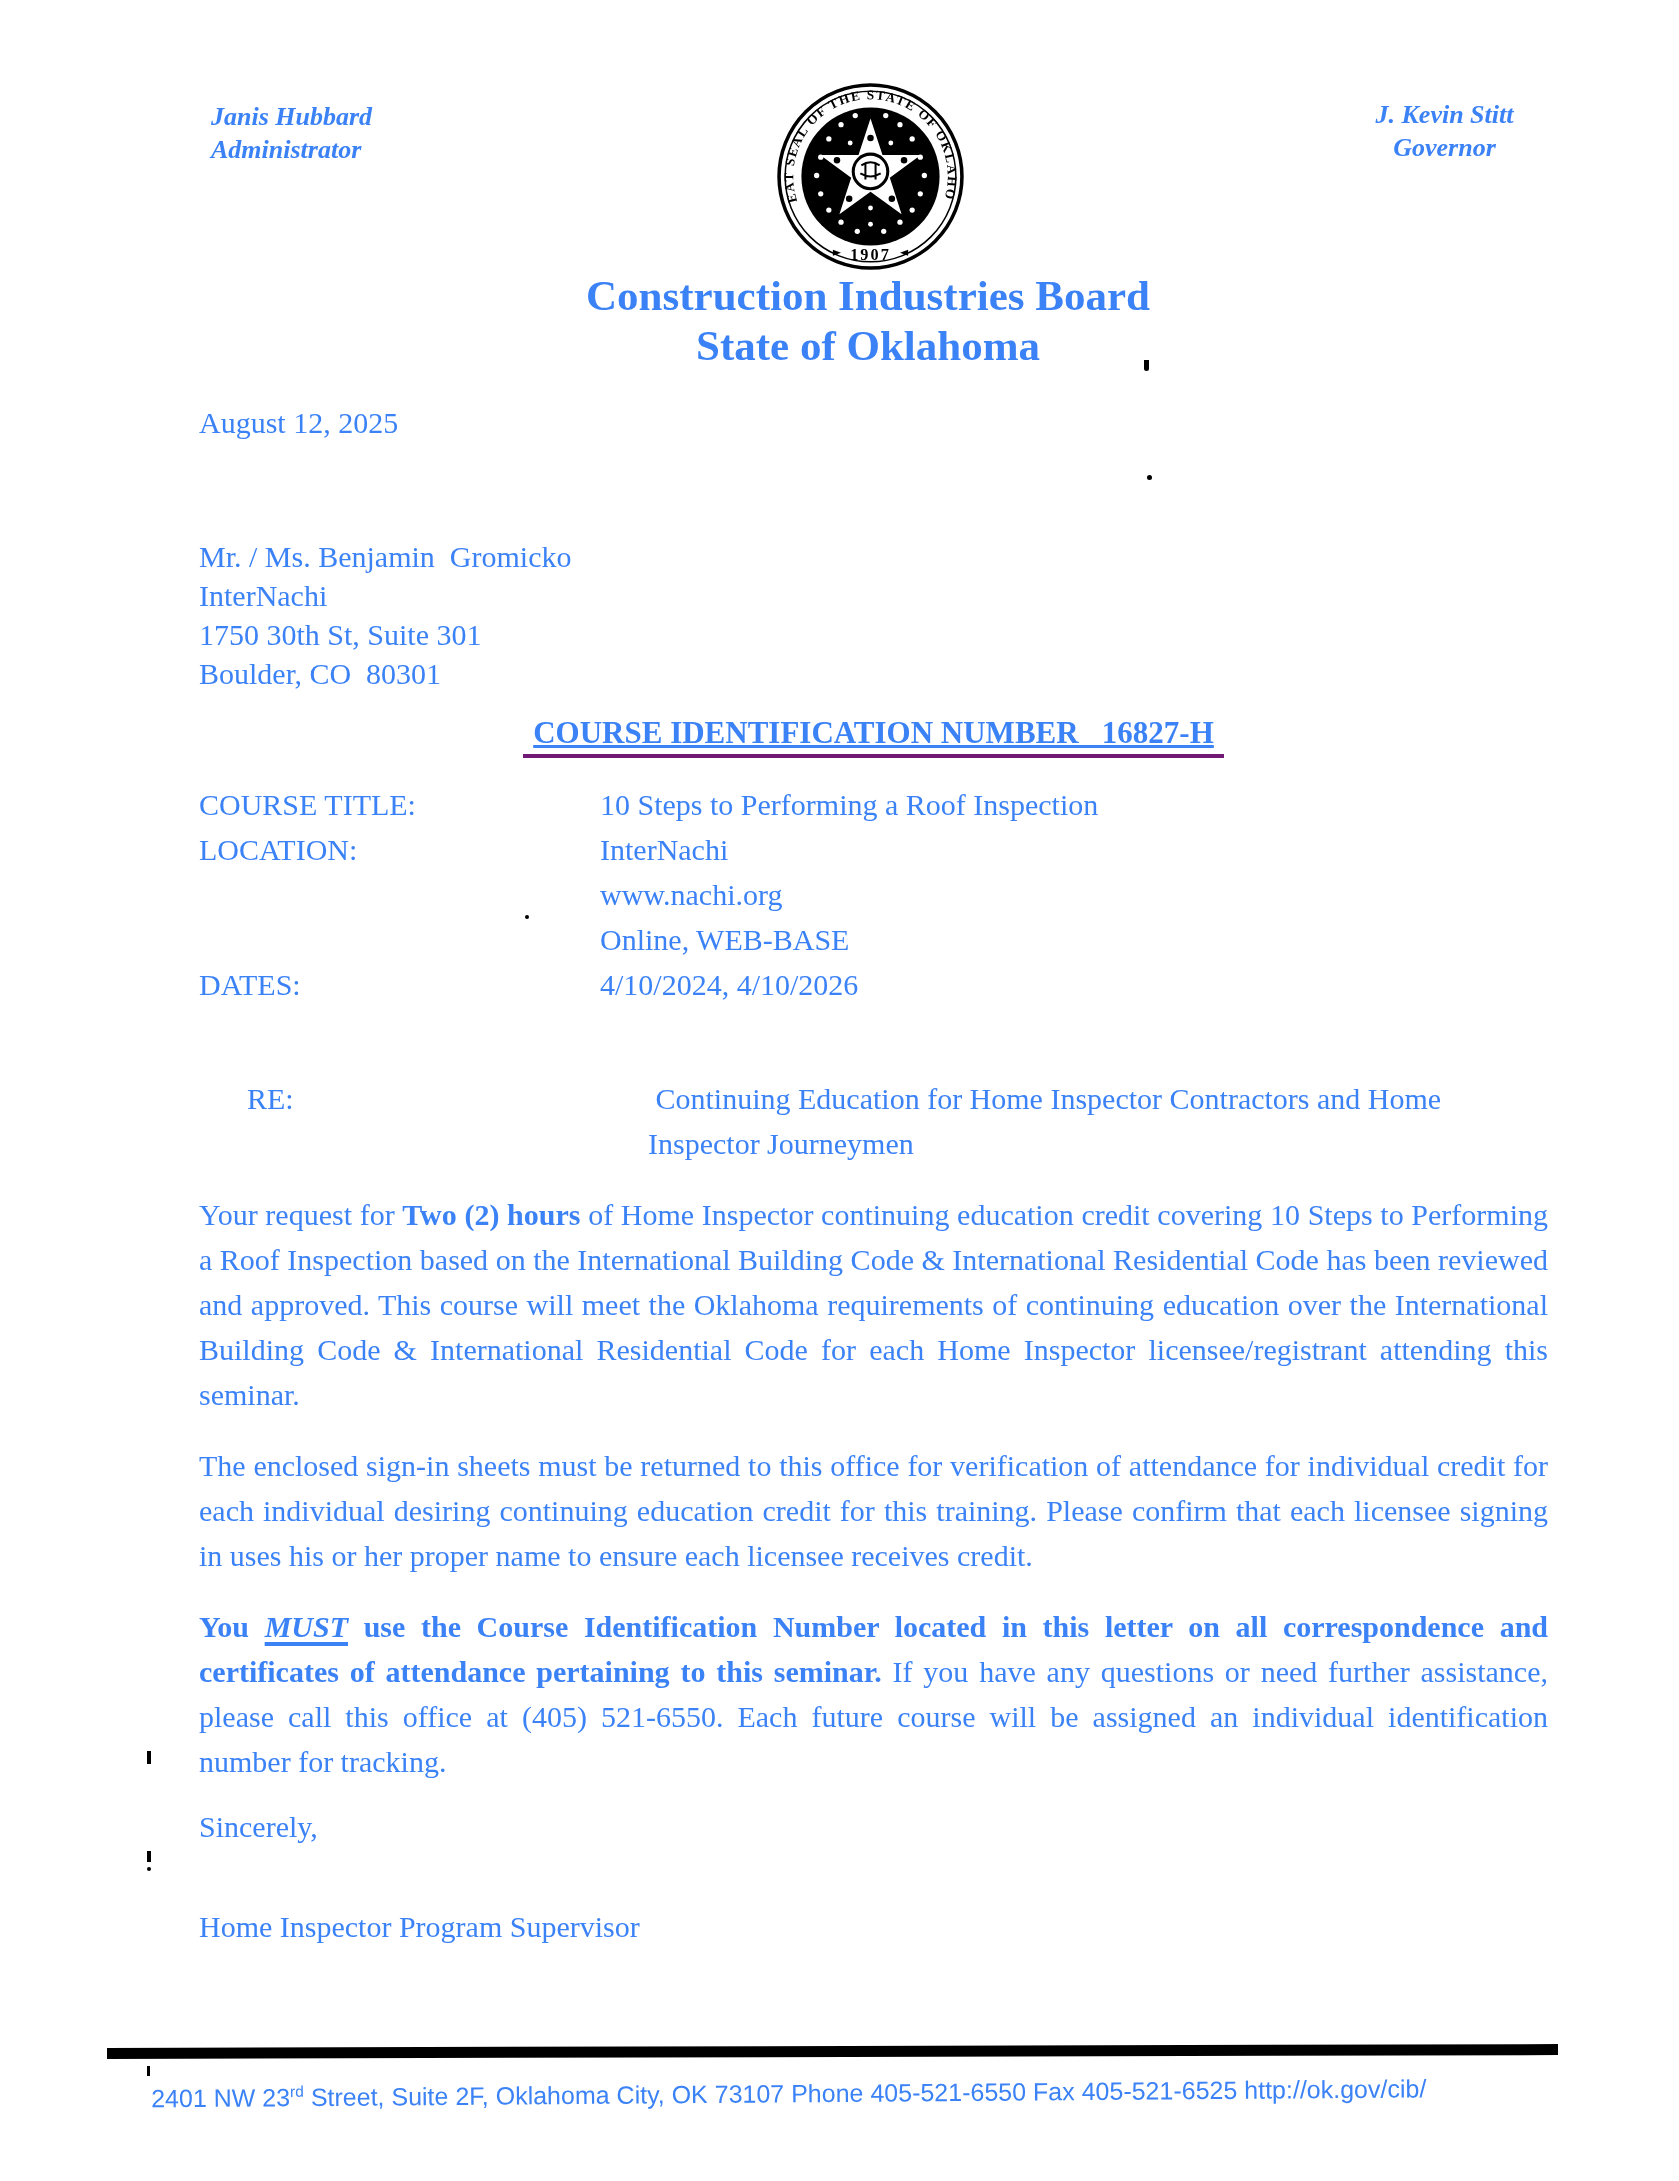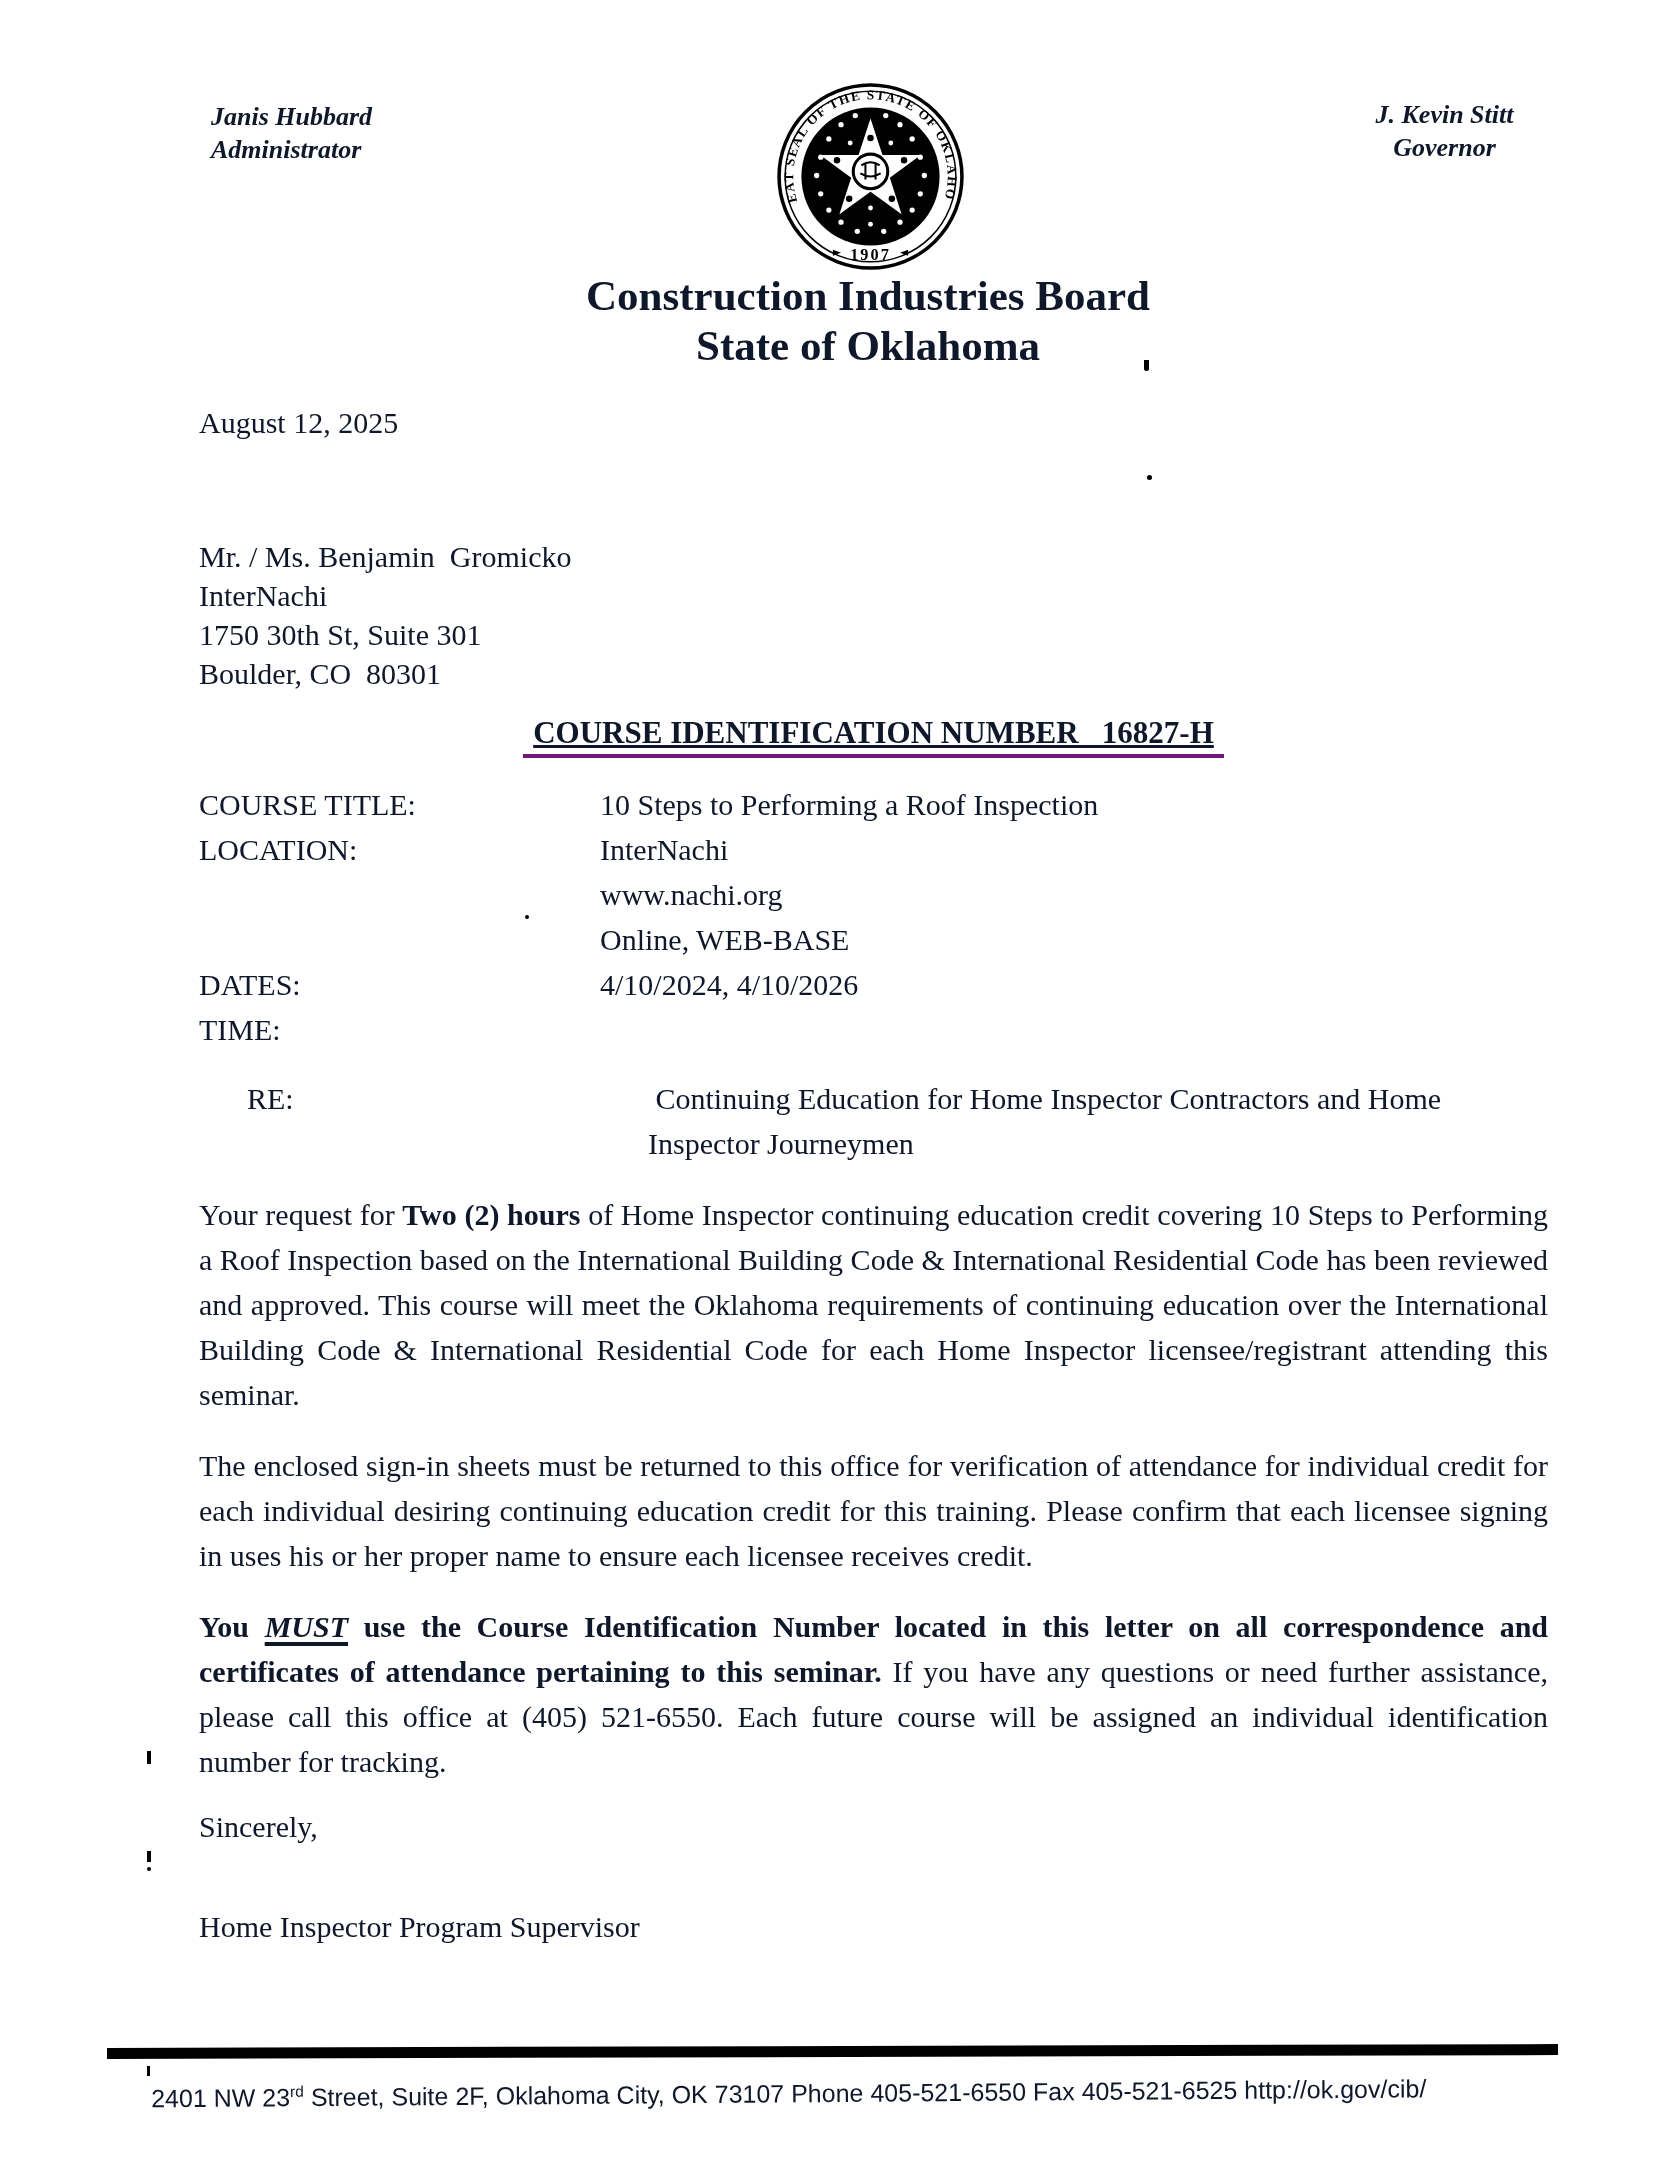--- a/index.html
+++ b/index.html
@@ -1,17 +1,17 @@
 <!DOCTYPE html>
 <html><head>
 <meta charset="utf-8">
 <style>
   html,body{margin:0;padding:0;background:#e8e8e8;}
   .page{
-    position:relative;width:1680px;height:2181px;background:#ffffff;color:#0f172a;
+    position:relative;width:1680px;height:2181px;background:#ffffff;color:#3b82f6;
     font-family:"Liberation Serif","DejaVu Serif",serif;font-size:30px;overflow:hidden;
   }
   
   .official{position:absolute;font-style:italic;font-weight:bold;font-size:26px;line-height:33px;}
   .official-admin{left:211px;top:100px;}
   .official-gov{left:1355px;top:98px;width:179px;text-align:center;}
   
   .seal{position:absolute;left:776px;top:82px;}
   
   .org-heading{position:absolute;top:271px;left:56px;width:1624px;text-align:center;
@@ -133,21 +133,20 @@
 
     <div class="details">
       <div class="detail-label">COURSE TITLE:</div>
       <div class="detail-value">10 Steps to Performing a Roof Inspection</div>
       <div class="detail-label">LOCATION:</div>
       <div class="detail-value">InterNachi
 www.nachi.org
 Online, WEB-BASE</div>
       <div class="detail-label">DATES:</div>
       <div class="detail-value">4/10/2024, 4/10/2026</div>
-      <div class="detail-label">TIME:</div>
       <div class="detail-value"></div>
     </div>
 
     <div class="re-row">
       <div class="detail-label">RE:</div>
       <div class="detail-value"> Continuing Education for Home Inspector Contractors and Home
 Inspector Journeymen</div>
     </div>
 
     <div class="para"><span>Your request for </span><span class="b">Two (2) hours</span><span> of Home Inspector continuing education credit covering 10 Steps to Performing a Roof Inspection based on the International Building Code &amp; International Residential Code has been reviewed and approved.  This course will meet the Oklahoma requirements of continuing education over the  International Building Code &amp; International Residential Code for each Home Inspector licensee/registrant attending this seminar.</span></div>

